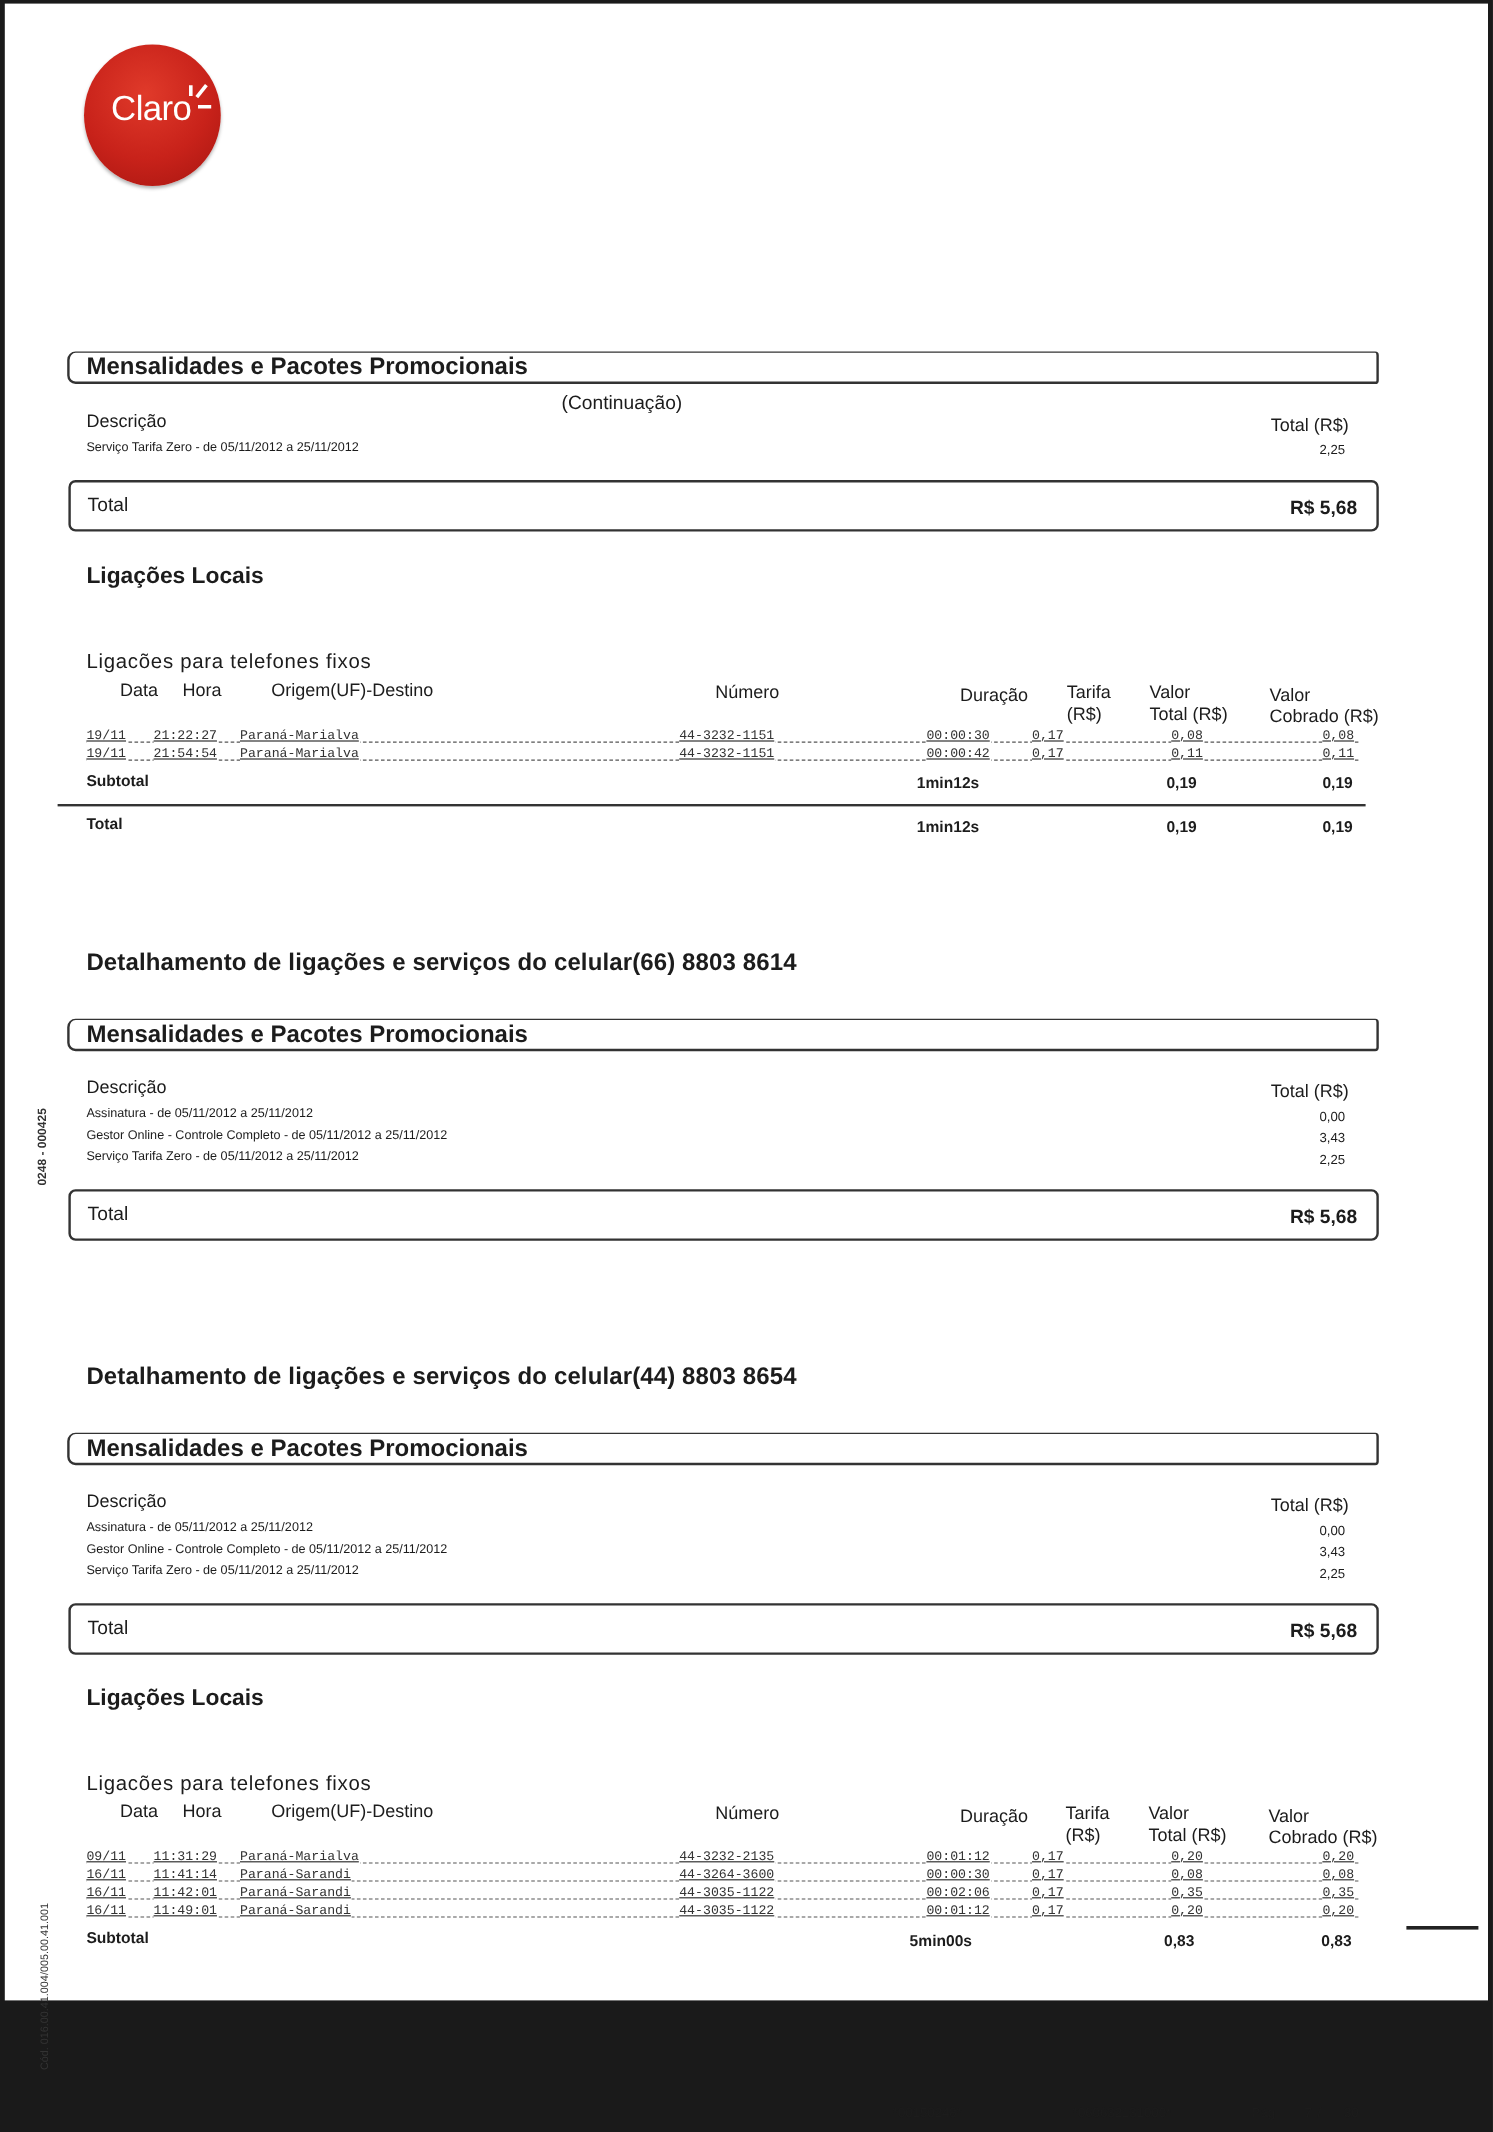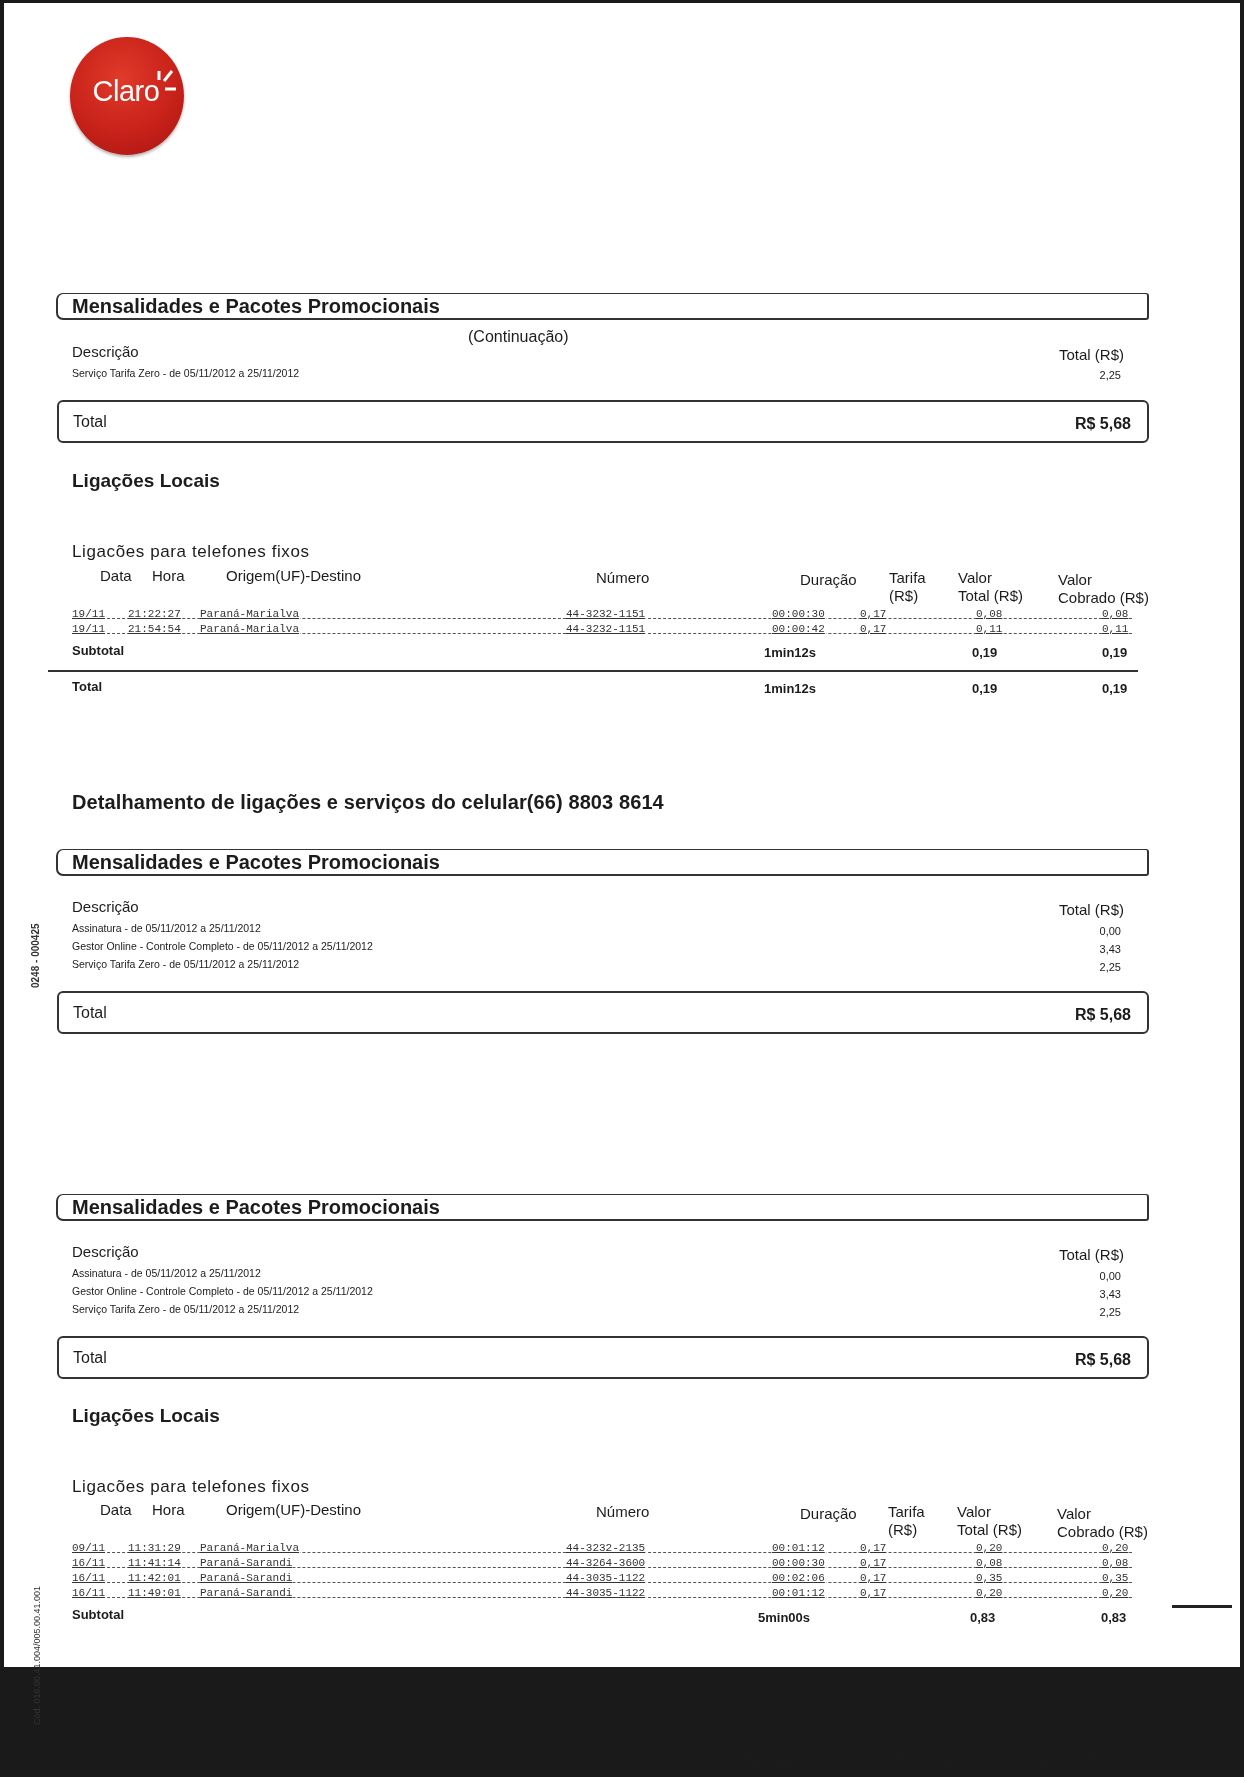--- a/index.html
+++ b/index.html
@@ -180,20 +180,23 @@
   <div class="desc-item" style="top:937px;">Gestor Online - Controle Completo - de 05/11/2012 a 25/11/2012</div>
   <div class="desc-value" style="top:940px;">3,43</div>
   <div class="desc-item" style="top:955px;">Serviço Tarifa Zero - de 05/11/2012 a 25/11/2012</div>
   <div class="desc-value" style="top:958px;">2,25</div>
 
   <div class="total-box" style="top:988px;">
     <span class="lbl">Total</span>
     <span class="val">R$ 5,68</span>
   </div>
 
+  <div class="section-title" style="top:1133px;">
+    <span>Detalhamento de ligações e serviços do celular</span><span>(44) 8803 8654</span>
+  </div>
 
   <div class="box-header" style="top:1191px;">
     <span class="title">Mensalidades e Pacotes Promocionais</span>
   </div>
 
   <div class="desc-label" style="top:1240px;">Descrição</div>
   <div class="total-label" style="top:1243px;">Total (R$)</div>
   <div class="desc-item" style="top:1264px;">Assinatura - de 05/11/2012 a 25/11/2012</div>
   <div class="desc-value" style="top:1267px;">0,00</div>
   <div class="desc-item" style="top:1282px;">Gestor Online - Controle Completo - de 05/11/2012 a 25/11/2012</div>

